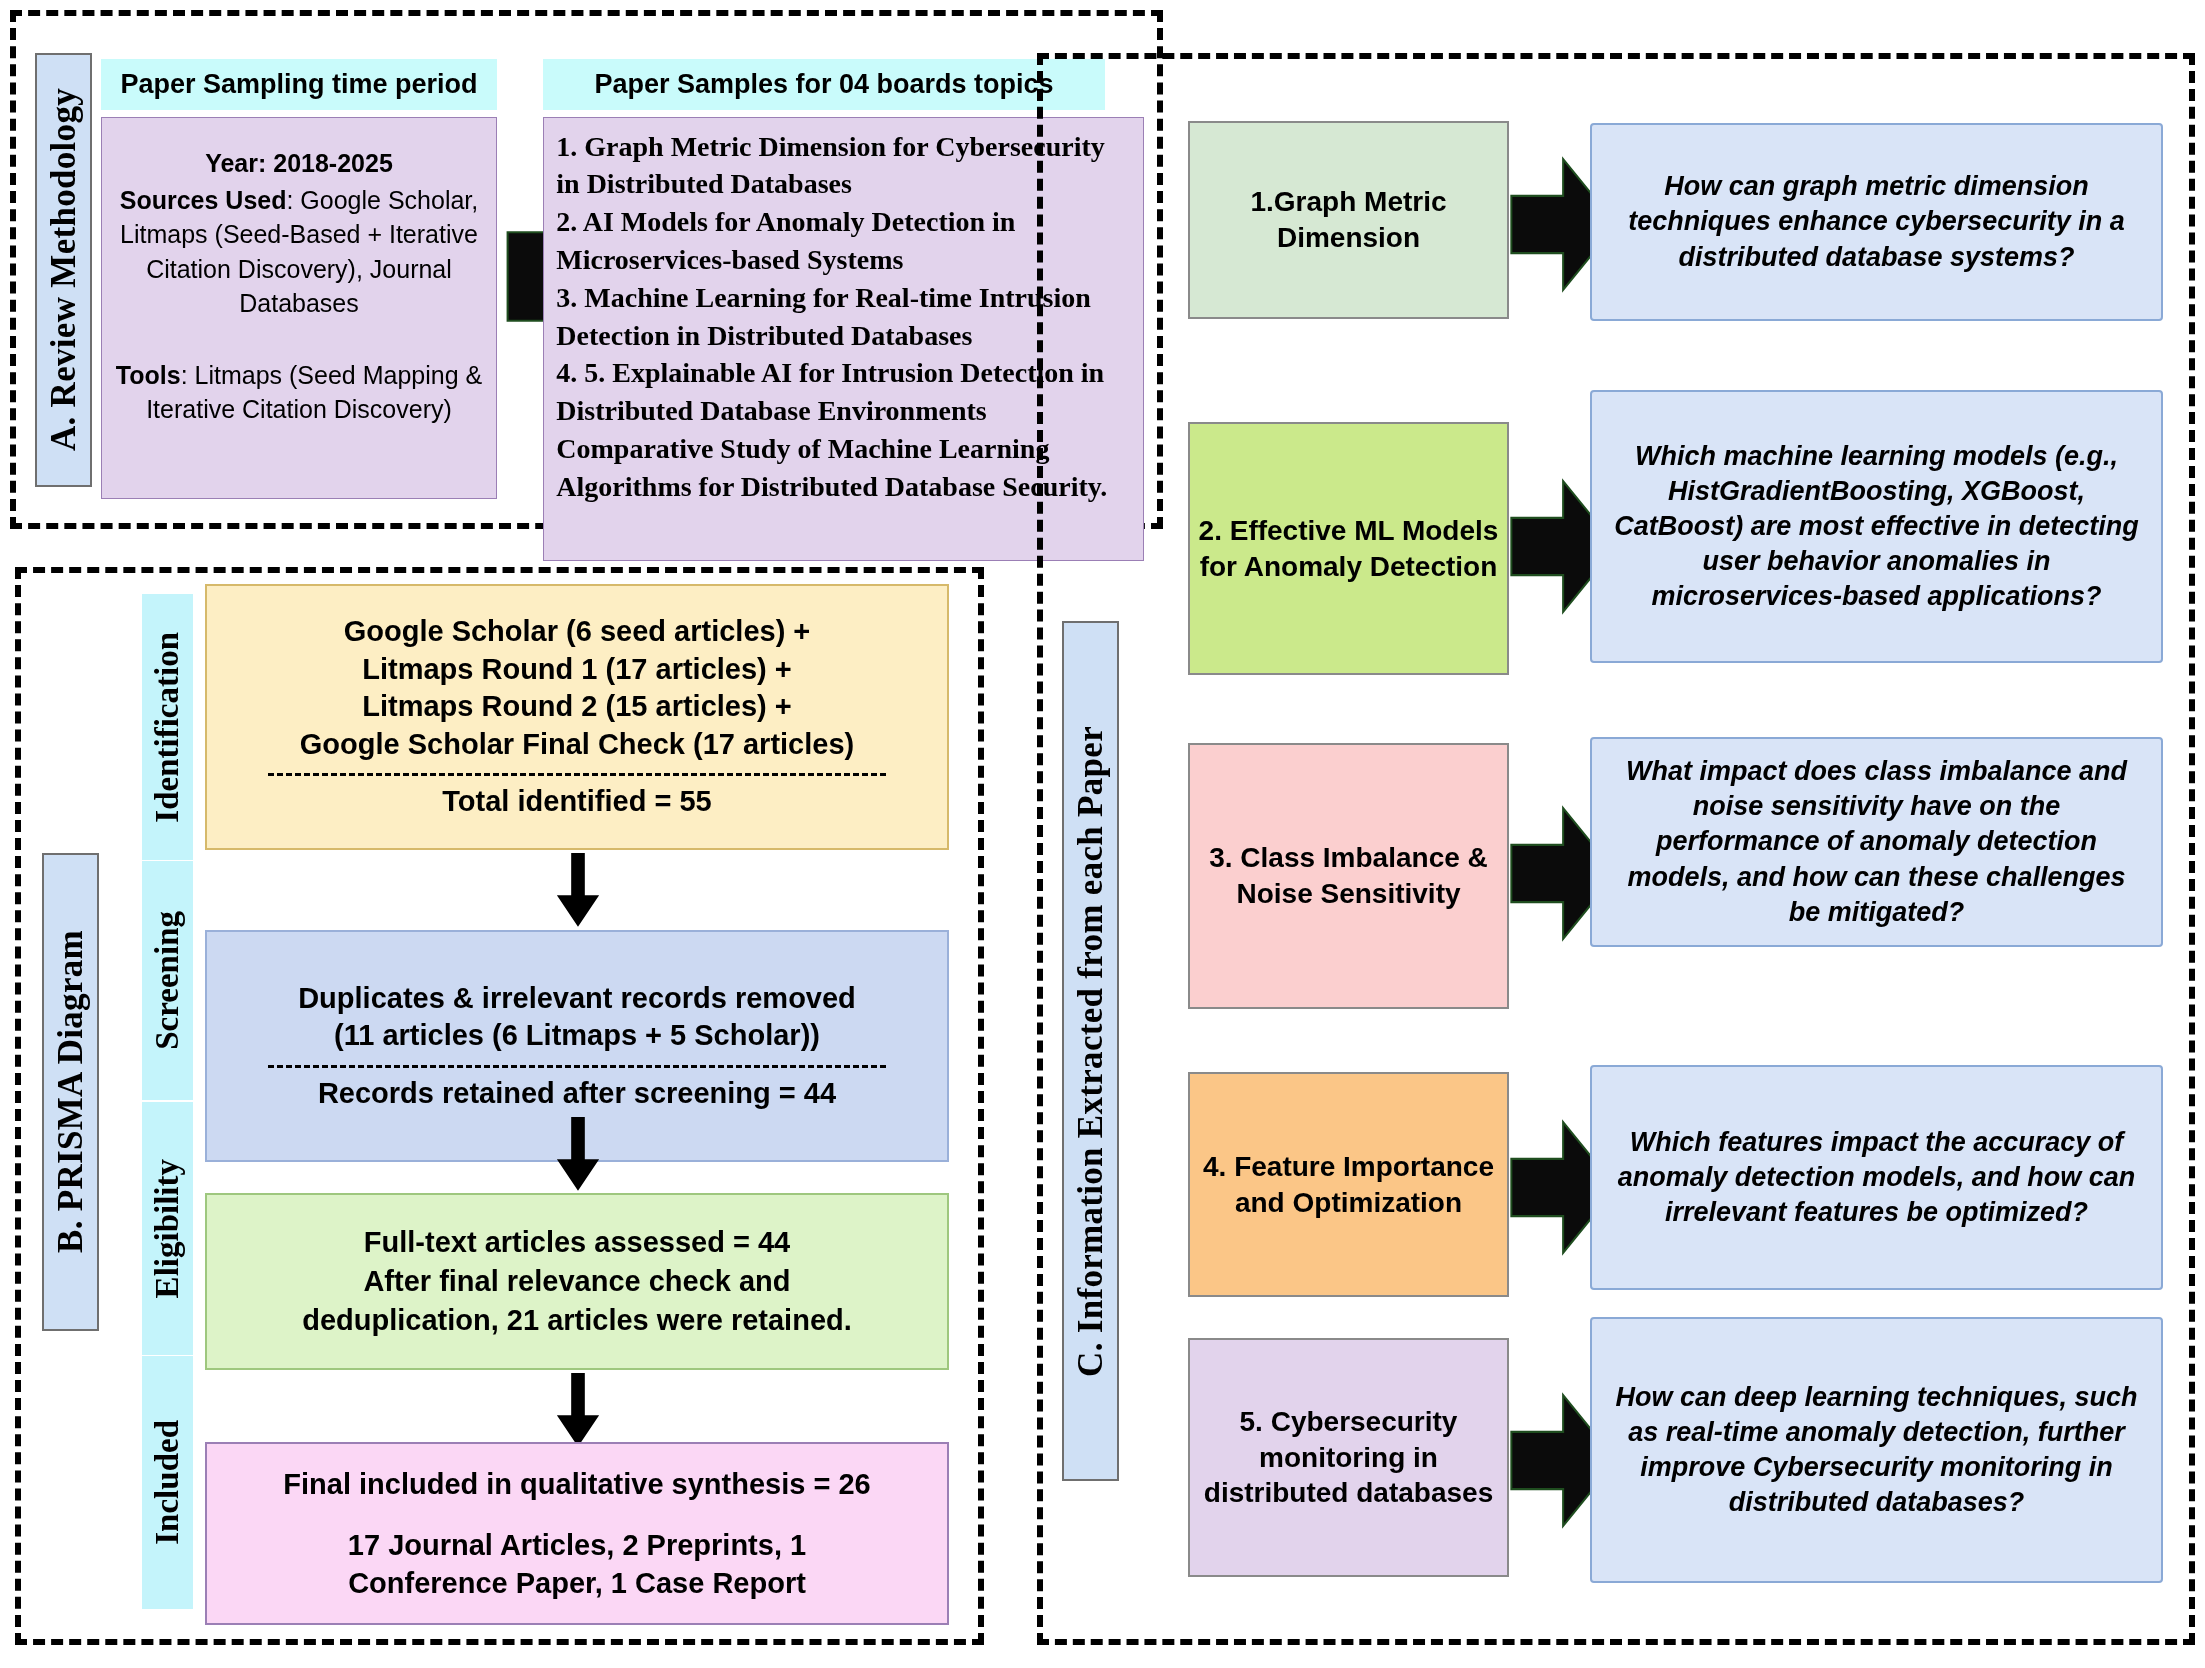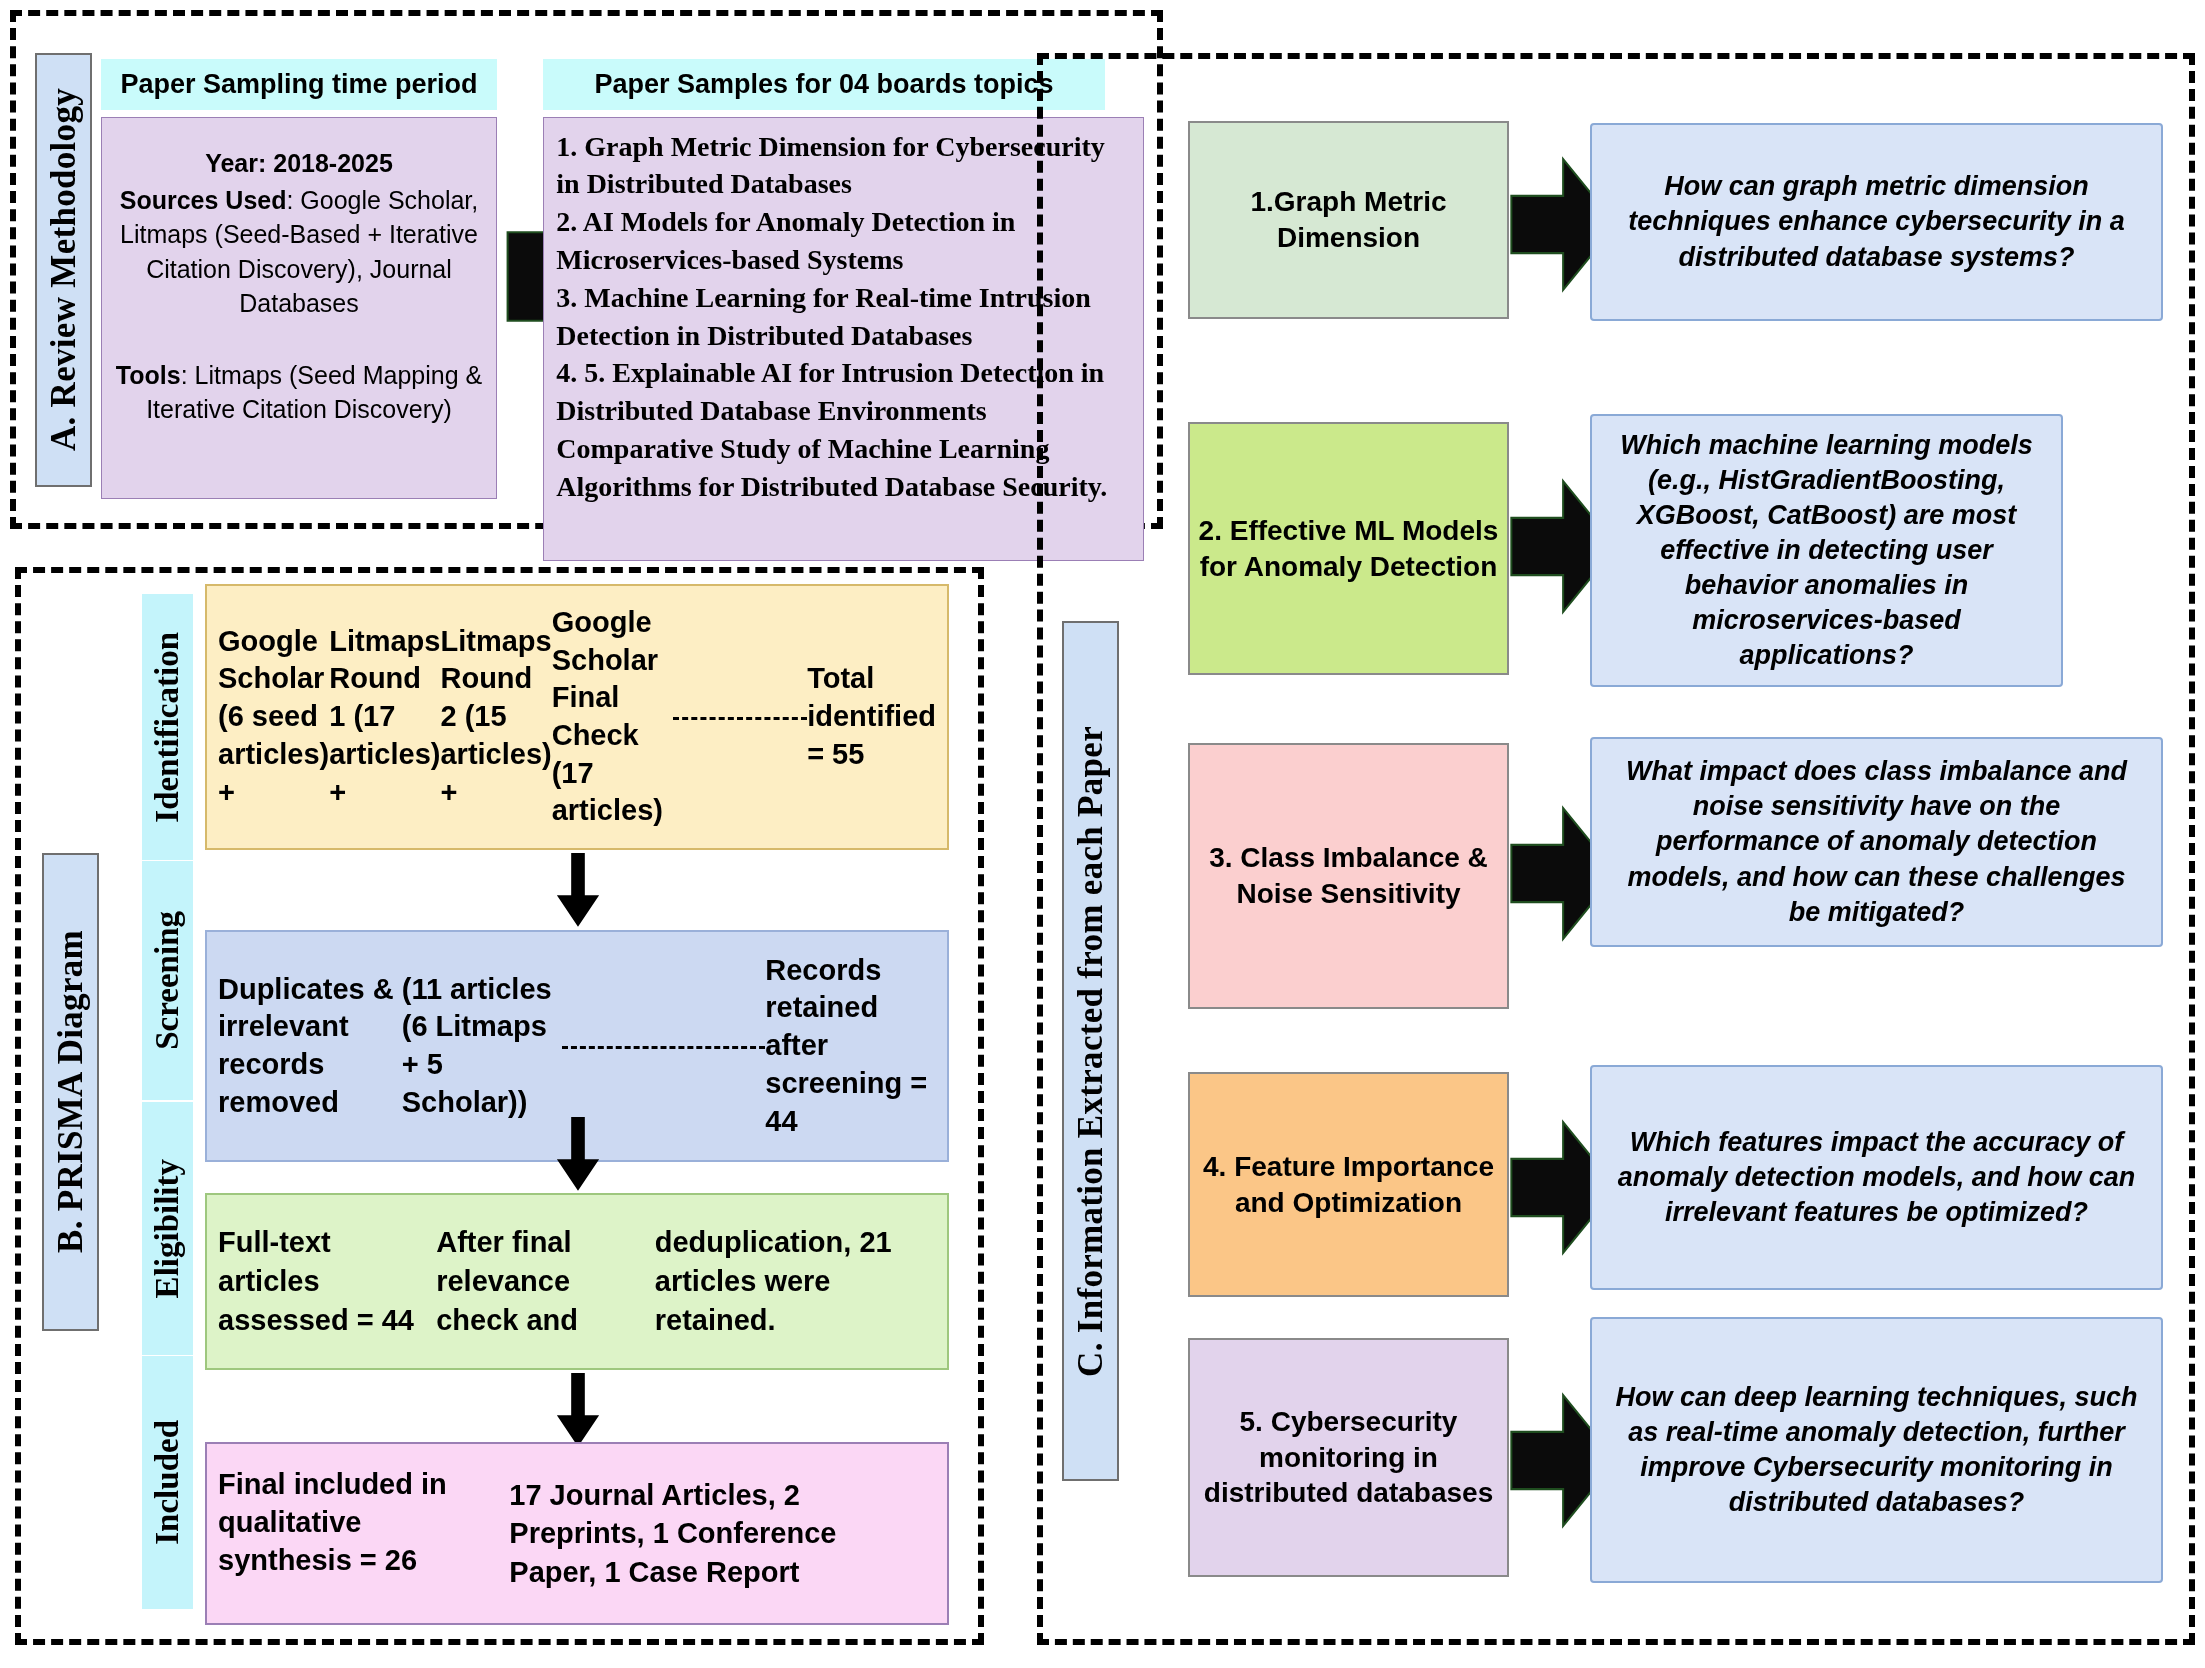--- a/index.html
+++ b/index.html
@@ -29,22 +29,22 @@
     font-weight:bold;font-size:27px;box-sizing:border-box;text-align:center;
   }
   .sbox{
     position:absolute;box-sizing:border-box;border:1.4px solid #9b7fb5;background:#e2d3ec;
     padding:9.6px 12.3px;
   }
   .sbox.serif{font-family:"Liberation Serif",serif;}
 
   .flowbox{
     position:absolute;box-sizing:border-box;border:2px solid #b6b6b6;
-    display:flex;flex-direction:row;align-items:center;justify-content:center;
-    text-align:left;font-weight:bold;padding:6.8px 11px;
+    display:flex;flex-direction:column;align-items:center;justify-content:center;
+    text-align:center;font-weight:bold;padding:6.8px 11px;
   }
 
   .topicbox{
     position:absolute;box-sizing:border-box;border:2px solid #8a8a8a;
     display:flex;align-items:center;justify-content:center;text-align:center;
     font-weight:bold;font-size:28px;line-height:1.28;padding:5.5px 6.8px;
   }
   .qbox{
     position:absolute;box-sizing:border-box;border:2px solid #8aa9d6;background:#d9e4f7;
     border-radius:4px;display:flex;align-items:center;justify-content:center;text-align:center;
@@ -170,21 +170,21 @@
 <div class="qbox" style="left:1590px;top:123px;width:573px;height:198px;">
   <span>How can graph metric dimension techniques enhance cybersecurity in a distributed database systems?</span>
 </div>
 
 <div class="topicbox" style="left:1188px;top:422px;width:321px;height:253px;background:#cbe98b;">
   <span>2. Effective ML Models for Anomaly Detection</span>
 </div>
 <svg class="arrow-right" style="left:1510px;top:478px;" width="109" height="137" viewBox="0 0 160 200">
   <polygon points="2,58 78,58 78,4 156,100 78,196 78,142 2,142" fill="#0b0b0b" stroke="#1f4d1f" stroke-width="3"></polygon>
 </svg>
-<div class="qbox" style="left:1590px;top:414px;width:473px;height:273px;">
+<div class="qbox" style="left:1590px;top:390px;width:573px;height:273px;">
   <span>Which machine learning models (e.g., HistGradientBoosting, XGBoost, CatBoost) are most effective in detecting user behavior anomalies in microservices-based applications?</span>
 </div>
 
 <div class="topicbox" style="left:1188px;top:743px;width:321px;height:266px;background:#fbcfcf;">
   <span>3. Class Imbalance &amp; Noise Sensitivity</span>
 </div>
 <svg class="arrow-right" style="left:1510px;top:805px;" width="109" height="137" viewBox="0 0 160 200">
   <polygon points="2,58 78,58 78,4 156,100 78,196 78,142 2,142" fill="#0b0b0b" stroke="#1f4d1f" stroke-width="3"></polygon>
 </svg>
 <div class="qbox" style="left:1590px;top:737px;width:573px;height:210px;">

